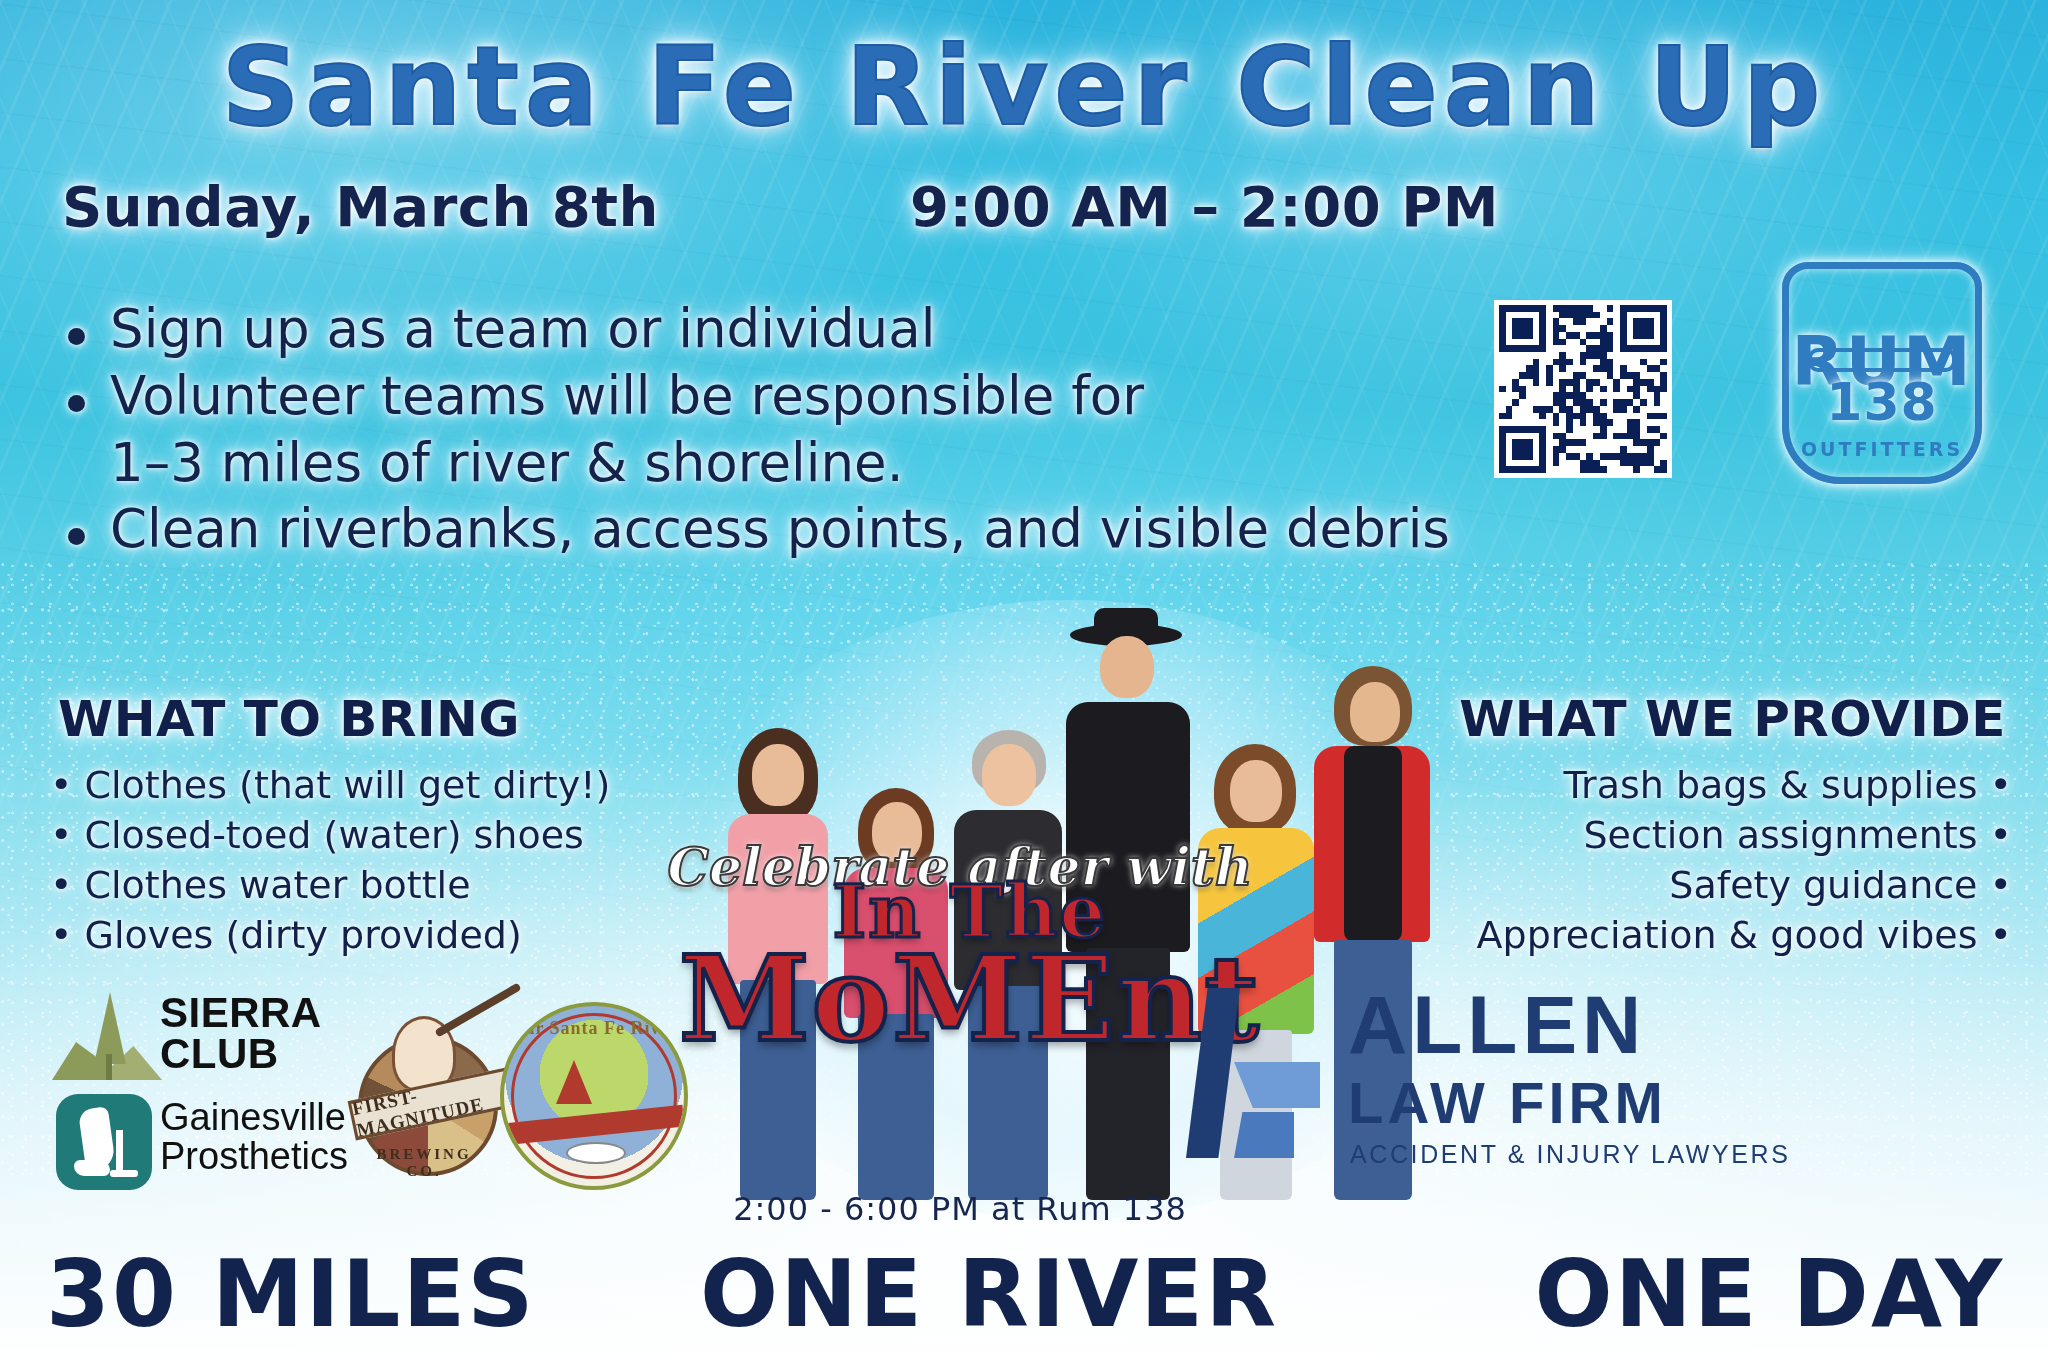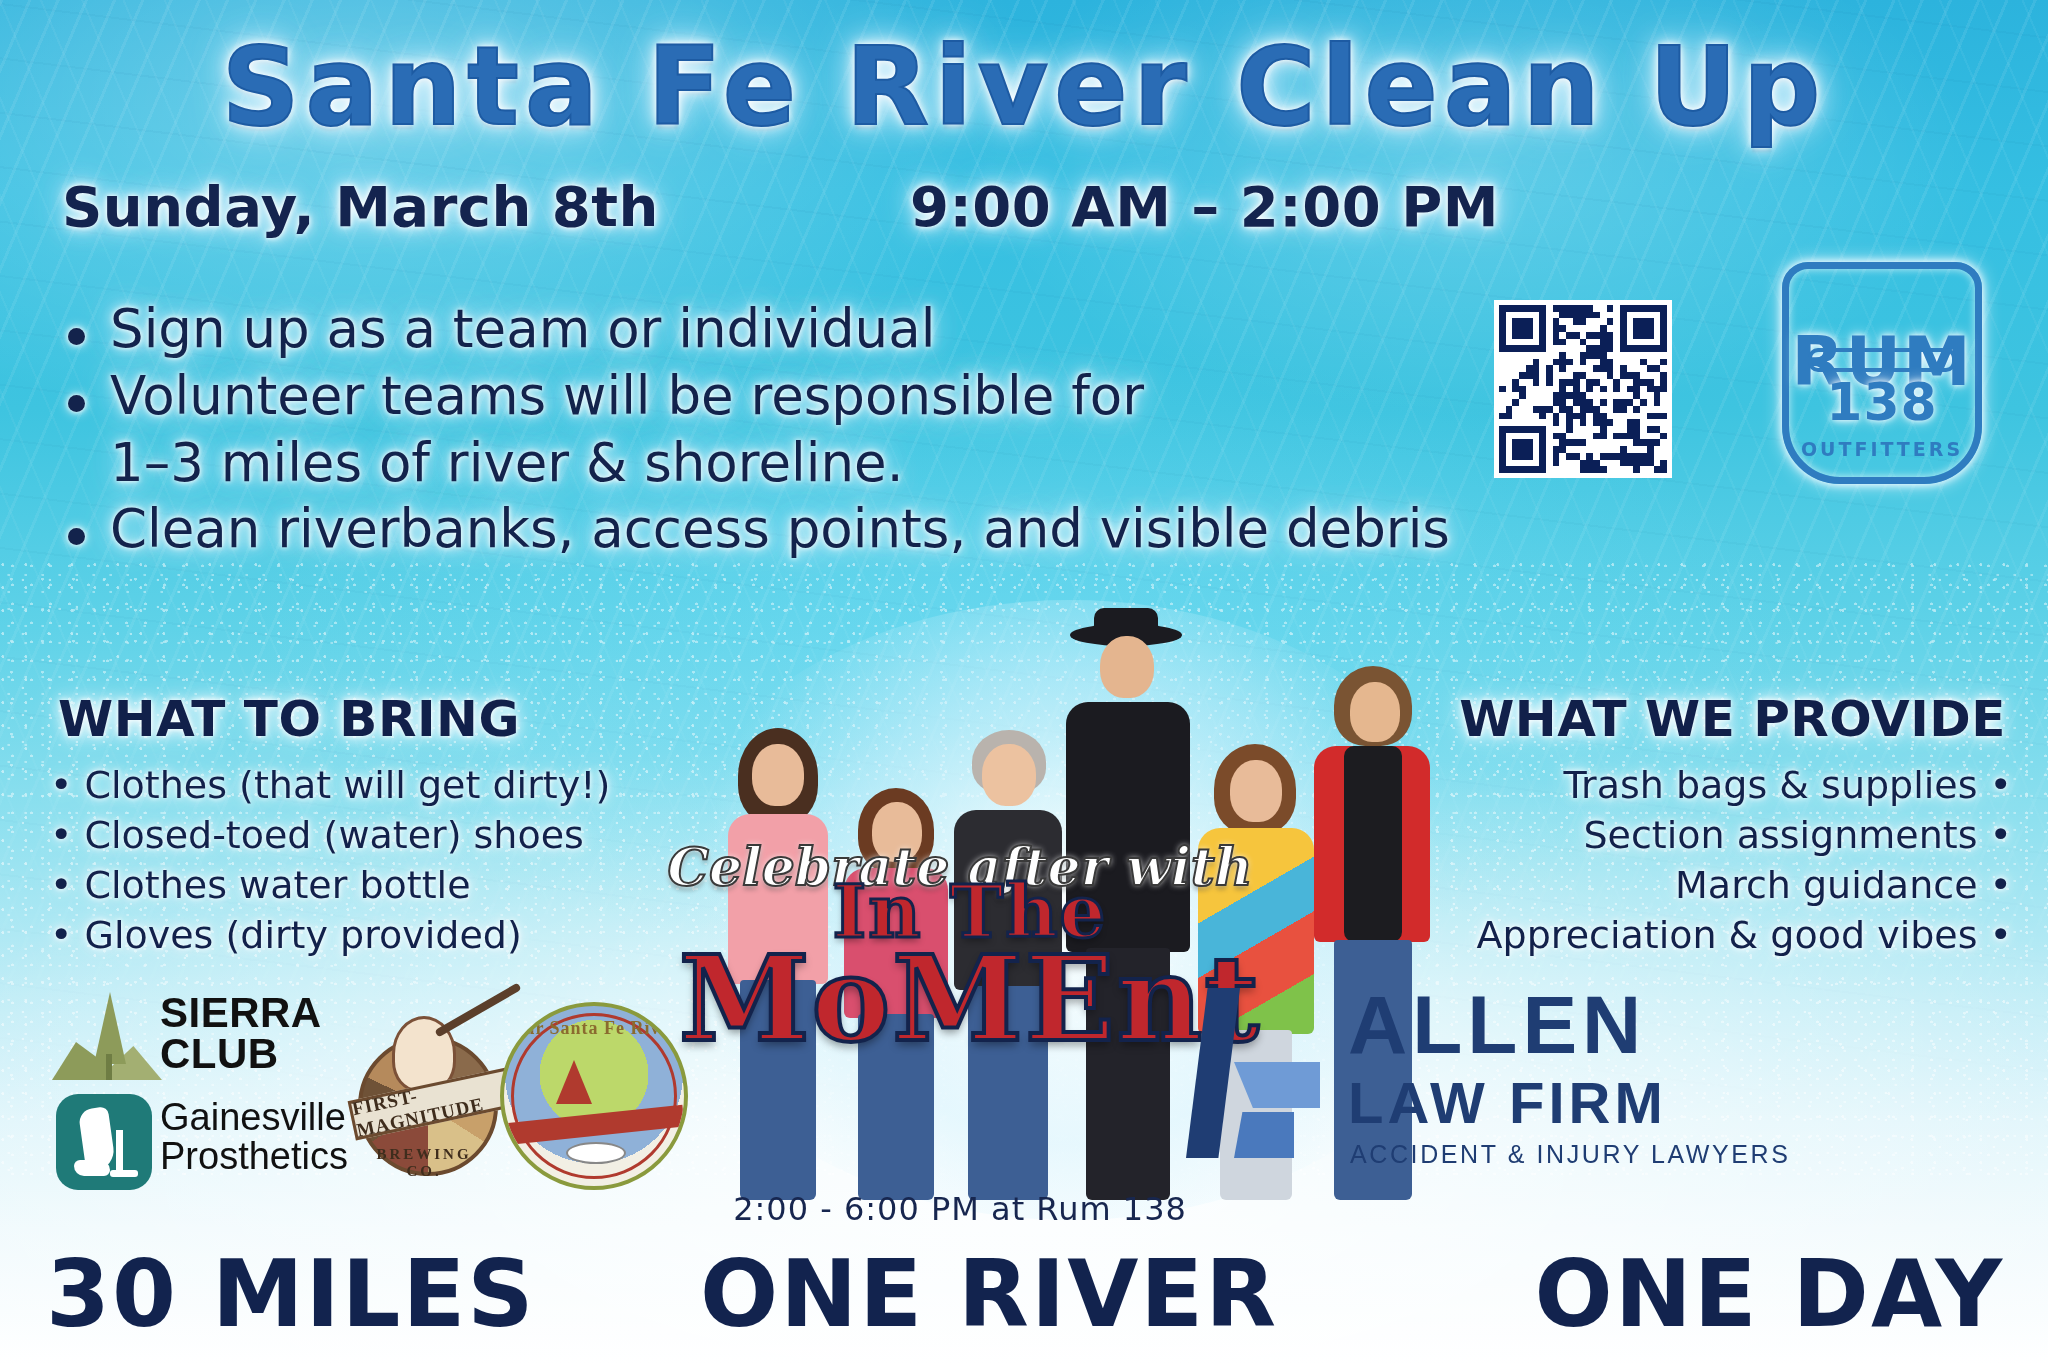--- a/index.html
+++ b/index.html
@@ -540,21 +540,21 @@
     <div>• Clothes (that will get dirty!)</div>
     <div>• Closed-toed (water) shoes</div>
     <div>• Clothes water bottle</div>
     <div>• Gloves (dirty provided)</div>
   </div>
 
   <div class="colhead prov-head">WHAT WE PROVIDE</div>
   <div class="collist prov-list">
     <div>Trash bags &amp; supplies •</div>
     <div>Section assignments •</div>
-    <div>March guidance •</div>
+    <div>Safety guidance •</div>
     <div>Appreciation &amp; good vibes •</div>
   </div>
 
   <div class="band">
     <div class="halo" style="left:-50px;top:-40px;width:840px;height:620px;"></div>
 
     <div class="person" style="left:18px;width:120px;height:470px;">
       <div class="hair" style="left:20px;top:-2px;width:80px;height:96px;background:#4a2f20;"></div>
       <div class="head" style="left:34px;top:14px;width:52px;height:62px;background:#e8bb99;"></div>
       <div class="body" style="left:10px;top:84px;width:100px;height:170px;background:#f2a0a8;"></div>

